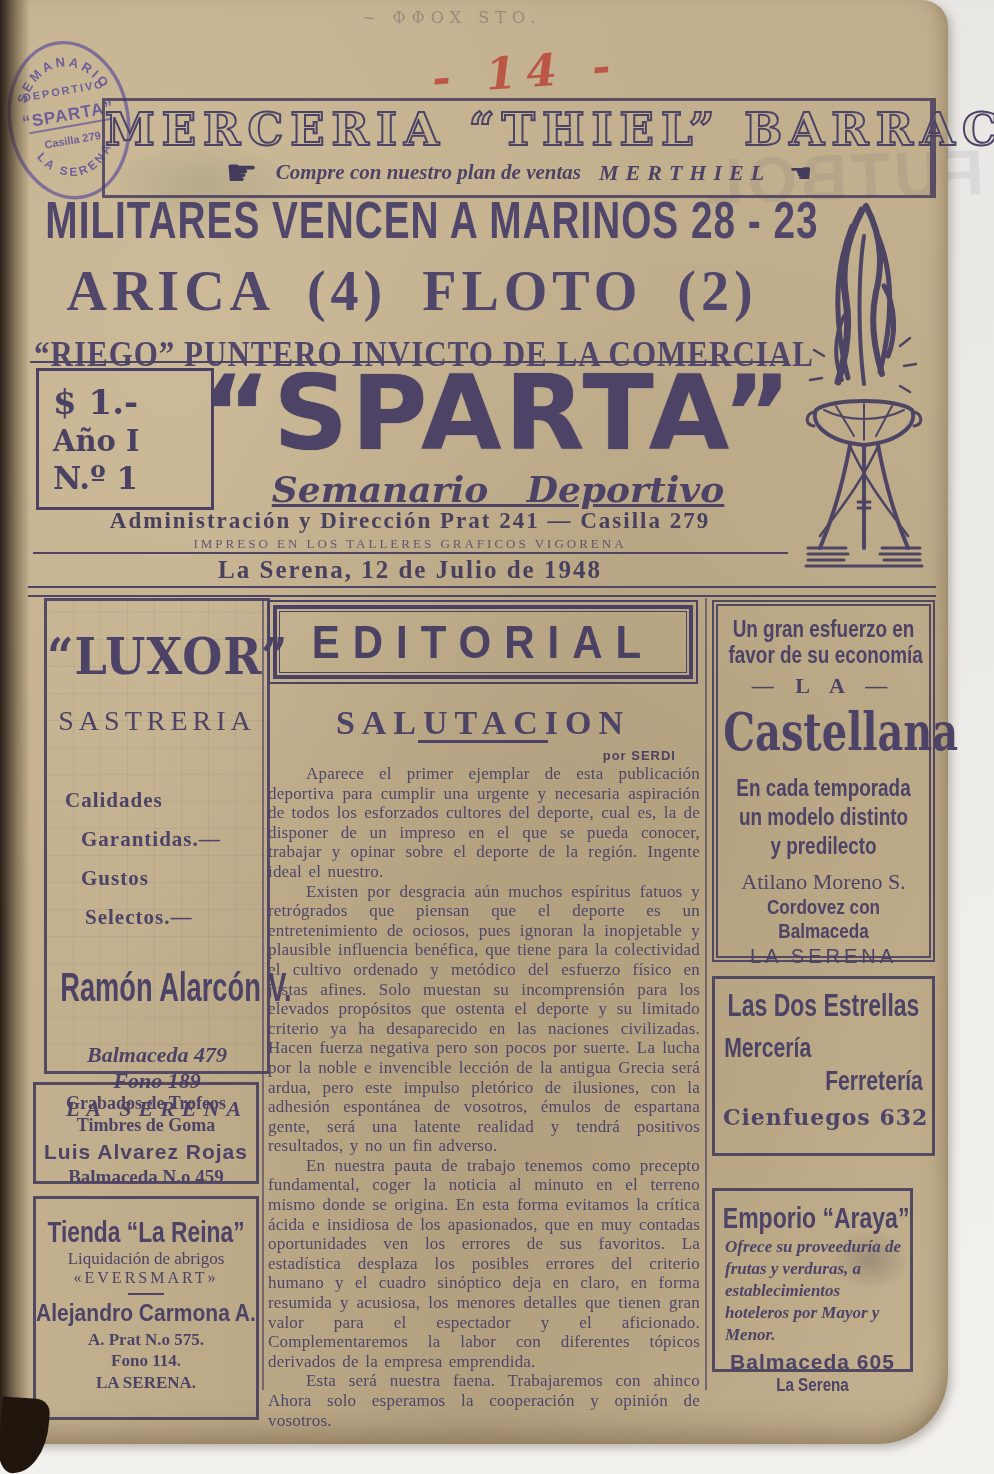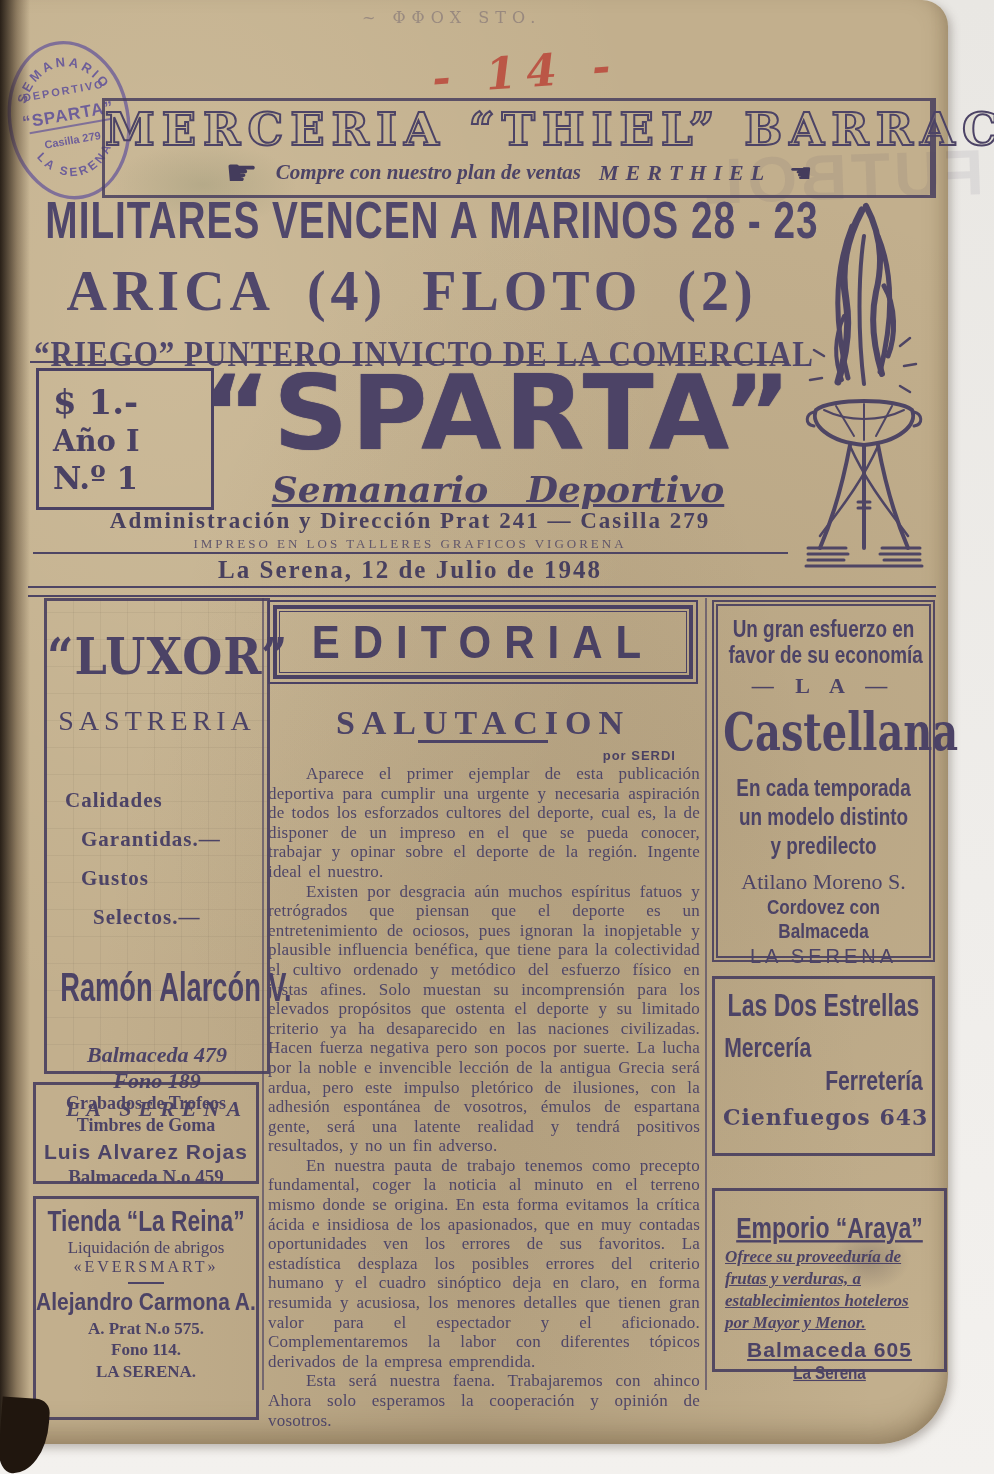--- a/index.html
+++ b/index.html
@@ -82,21 +82,21 @@
                font:700 21px "Liberation Serif",serif;line-height:1.85;letter-spacing:1px;}
   .luxor-name{margin-top:34px;font:700 31px "Liberation Sans",sans-serif;transform:scale(.88,1.3);white-space:nowrap;}
   .luxor-addr{margin-top:36px;font:italic 700 22px "Liberation Serif",serif;}
   .luxor-city{font:italic 700 22px "Liberation Serif",serif;letter-spacing:7px;margin-top:2px;}
   
   .grab{left:33px;top:1082px;width:226px;height:102px;padding-top:8px;}
   .grab-l{font:700 18px "Liberation Serif",serif;line-height:1.2;}
   .grab-name{font:700 21px "Liberation Sans",sans-serif;letter-spacing:1px;margin-top:4px;}
   .grab-addr{font:700 19px "Liberation Serif",serif;margin-top:2px;}
   
-  .reina{left:33px;top:1196px;width:226px;height:224px;padding-top:8px;}
+  .reina{left:33px;top:1196px;width:226px;height:224px;padding-top:19px;}
   .reina-title{font:700 24px "Liberation Sans",sans-serif;transform:scale(.95,1.2);white-space:nowrap;}
   .reina-l1{font:400 17px "Liberation Serif",serif;margin-top:3px;}
   .reina-l2{font:400 16px "Liberation Serif",serif;letter-spacing:3px;}
   .reina-hr{width:36px;height:2px;background:#4c4366;margin:6px auto;}
   .reina-name{font:700 21px "Liberation Sans",sans-serif;transform:scaleY(1.1);}
   .reina-d{font:700 17px "Liberation Serif",serif;line-height:1.25;margin-top:4px;}
   
   .edbox{left:268px;top:600px;width:430px;height:84px;border:2px solid #4a4163;padding:3px;box-sizing:border-box;}
   .edbox-m{border:4px solid #4a4163;height:100%;box-sizing:border-box;padding:2px;}
   .edbox-i{border:1px solid #4a4163;height:100%;box-sizing:border-box;display:flex;align-items:center;justify-content:center;}
@@ -114,21 +114,21 @@
   .cast-title{font:700 42px "DejaVu Serif",serif;transform:scale(.95,1.25);margin-top:8px;white-space:nowrap;}
   .cast-body{font-size:21px;transform:scale(.9,1.12);line-height:1.3;margin-top:18px;white-space:nowrap;}
   .cast-name{font:400 22px "Liberation Serif",serif;margin-top:10px;}
   .cast-addr{font-size:18px;transform:scale(.95,1.15);margin-top:4px;}
   .cast-city{font:400 20px "Liberation Sans",sans-serif;letter-spacing:4px;margin-top:4px;}
   .estr{left:712px;top:976px;width:223px;height:180px;padding-top:12px;}
   .estr-title{font-size:25px;transform:scale(.92,1.25);white-space:nowrap;}
   .estr-l1{text-align:left;padding-left:10px;font-size:23px;transform:scale(.92,1.2);transform-origin:left;margin-top:14px;}
   .estr-l2{text-align:right;padding-right:10px;font-size:23px;transform:scale(.92,1.2);transform-origin:right;margin-top:6px;}
   .estr-addr{text-align:left;padding-left:8px;font:700 22px "DejaVu Serif",serif;letter-spacing:1px;margin-top:10px;}
-  .araya{left:712px;top:1188px;width:235px;height:184px;padding-top:22px;text-decoration:underline;}
+  .araya{left:712px;top:1188px;width:201px;height:184px;padding-top:12px;}
   .araya-title{font-size:25px;transform:scale(.92,1.2);white-space:nowrap;}
   .araya-body{font:italic 700 17px "Liberation Serif",serif;text-align:left;padding:4px 8px 0 10px;line-height:1.3;}
   .araya-addr{font:700 21px "Liberation Sans",sans-serif;letter-spacing:1px;margin-top:4px;}
   .araya-city{font-size:16px;transform:scale(.95,1.15);margin-top:2px;}
   svg text{font-family:"Liberation Sans",sans-serif;}
 </style>
 </head>
 <body>
 
 <div class="canvas">
@@ -213,21 +213,21 @@
     <div class="abs vr" style="left:262px;top:598px;height:792px;"></div>
     <div class="abs vr" style="left:705px;top:598px;height:792px;"></div>
 
     <div class="abs adbox luxor">
       <div class="luxor-title">“LUXOR”</div>
       <div class="luxor-sub">SASTRERIA</div>
       <div class="luxor-lines">
         <div style="margin-left:0">Calidades</div>
         <div style="margin-left:16px">Garantidas.—</div>
         <div style="margin-left:16px">Gustos</div>
-        <div style="margin-left:28px">Selectos.—</div>
+        <div style="margin-left:20px">Selectos.—</div>
       </div>
       <div class="luxor-name">Ramón Alarcón V.</div>
       <div class="luxor-addr">Balmaceda 479</div>
       <div class="luxor-addr" style="margin-top:0">Fono 189</div>
       <div class="luxor-city">LA SERENA</div>
     </div>
 
     <div class="abs adbox grab">
       <div class="grab-l">Grabados de Trofeos</div>
       <div class="grab-l">Timbres de Goma</div>
@@ -273,21 +273,21 @@
       <div class="cast-body" style="margin-top:2px">y predilecto</div>
       <div class="cast-name">Atilano Moreno S.</div>
       <div class="cast-addr">Cordovez con Balmaceda</div>
       <div class="cast-city">LA SERENA</div>
     </div>
 
     <div class="abs adbox cond estr">
       <div class="estr-title">Las Dos Estrellas</div>
       <div class="estr-l1">Mercería</div>
       <div class="estr-l2">Ferretería</div>
-      <div class="estr-addr">Cienfuegos 643</div>
+      <div class="estr-addr">Cienfuegos 632</div>
     </div>
 
     <div class="abs adbox cond araya">
       <div class="araya-title">Emporio “Araya”</div>
       <div class="araya-body">Ofrece su proveeduría de frutas y verduras, a establecimientos hoteleros por Mayor y Menor.</div>
       <div class="araya-addr">Balmaceda 605</div>
       <div class="araya-city">La Serena</div>
     </div>
 
   </div>

